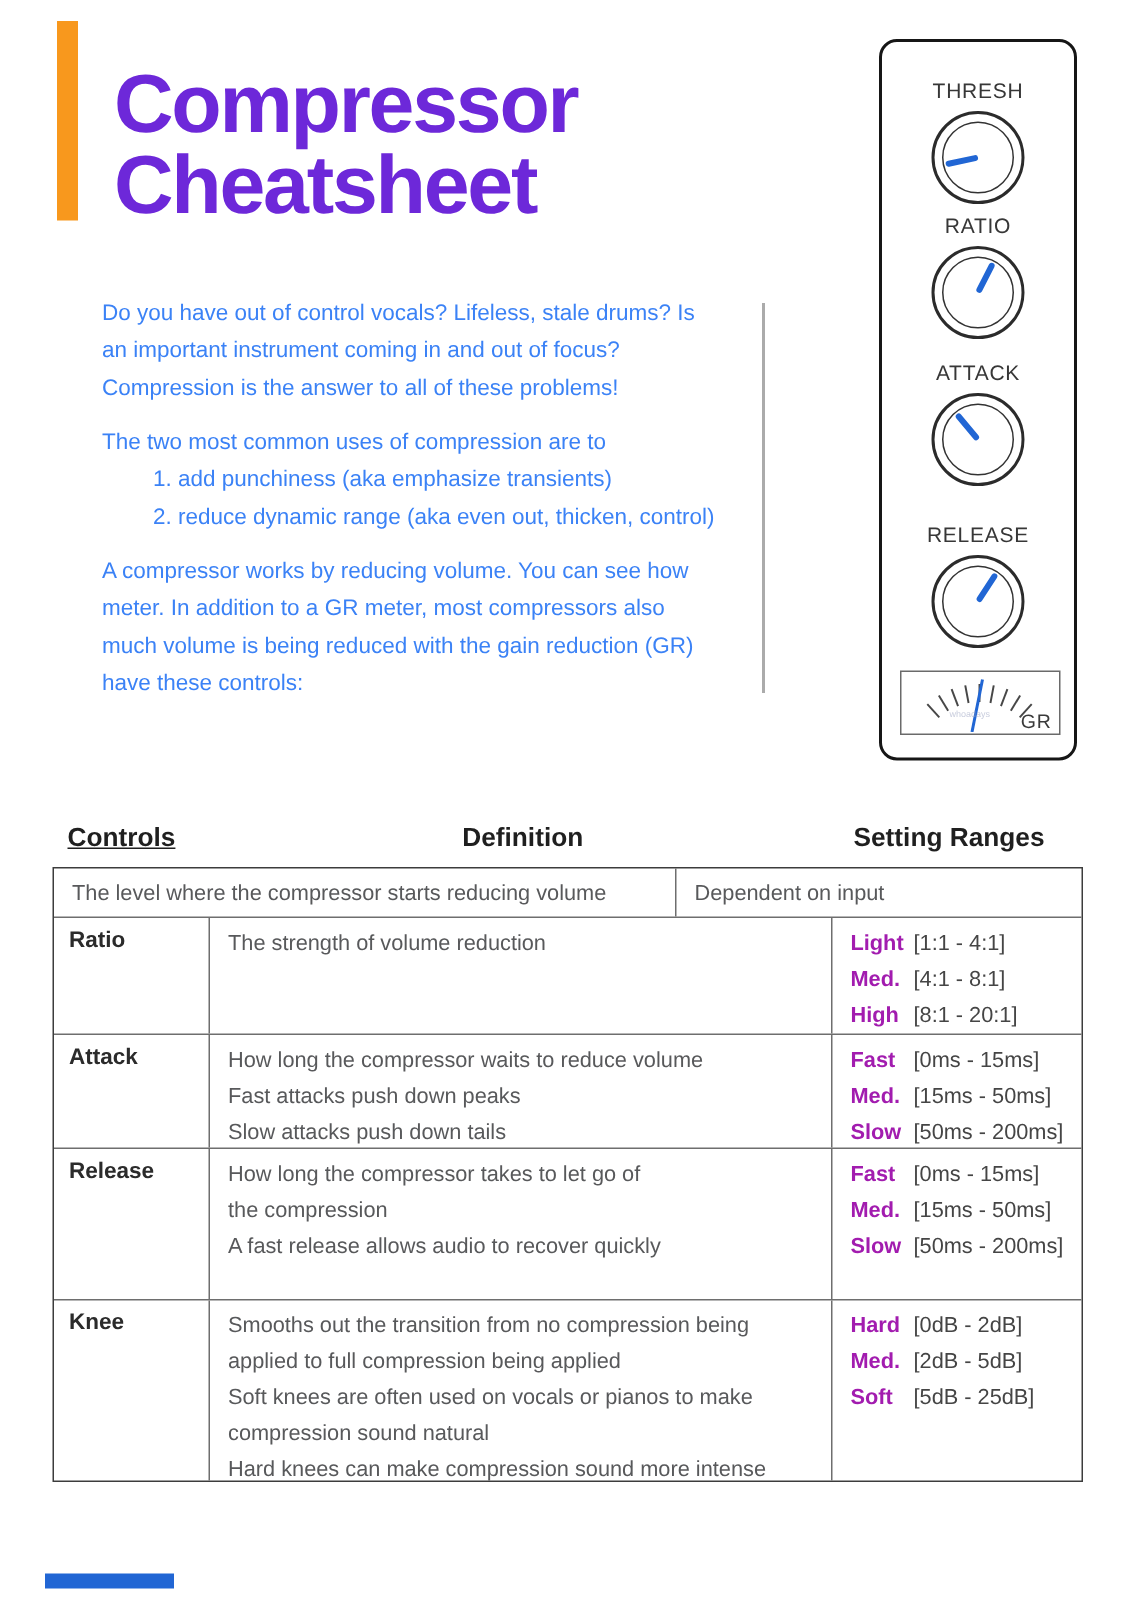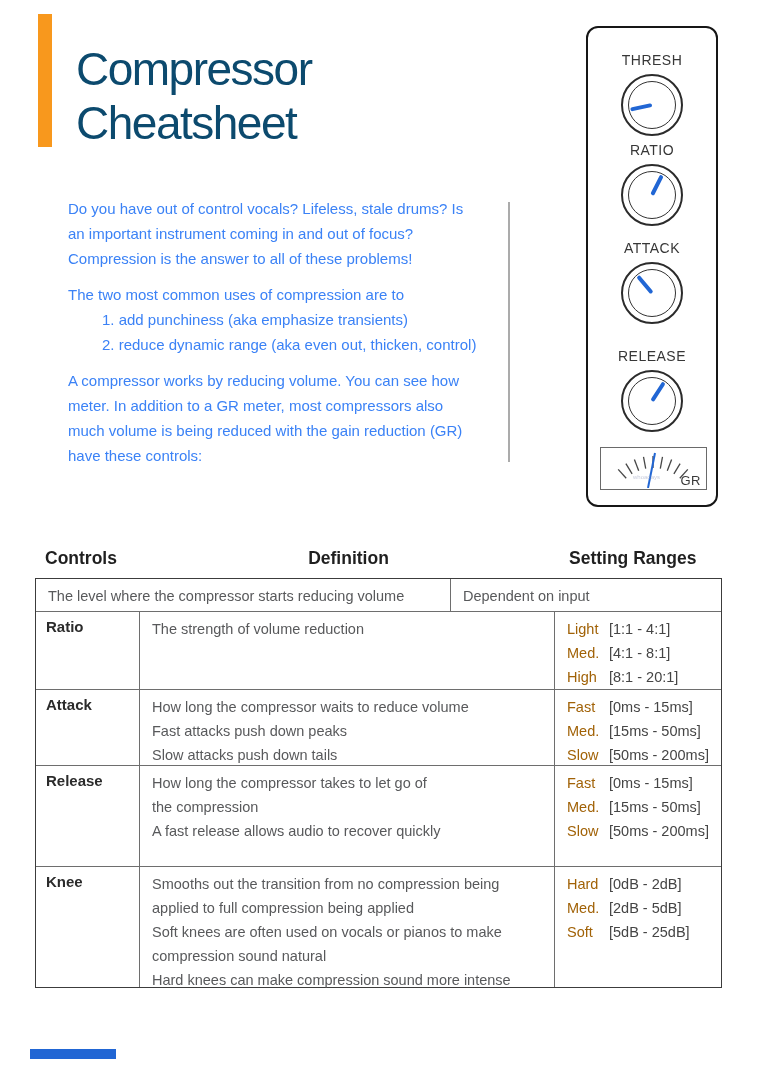--- a/index.html
+++ b/index.html
@@ -1,22 +1,22 @@
 <!DOCTYPE html>
 <html><head>
 <meta charset="utf-8">
 <style>
   html,body{margin:0;padding:0;background:#ffffff;}
   .page{position:relative;width:758px;height:1068px;background:#fff;overflow:hidden;
         font-family:"Liberation Sans","DejaVu Sans",sans-serif;}
 
   
   .accent-bar{position:absolute;left:38px;top:14px;width:14px;height:133px;}
-  h1.title{position:absolute;left:76px;top:42px;margin:0;font-size:46px;line-height:54px;
-           font-weight:normal;letter-spacing:-1.5px;color:#0c4a6e;}
+  h1.title{position:absolute;left:76px;top:42px;margin:0;font-size:55px;line-height:54px;
+           font-weight:bold;letter-spacing:-1.5px;color:#6d28d9;}
   h1.title span{display:block;}
 
   
   .intro{position:absolute;left:68px;top:196px;width:440px;color:#3b82f6;font-size:15px;}
   .intro .pline{line-height:25px;white-space:nowrap;}
   .intro .para{margin-bottom:11px;}
   .intro .list-line{line-height:25px;white-space:nowrap;padding-left:34px;}
   .vrule{position:absolute;left:508px;top:202px;width:2px;height:260px;background:#ababab;}
 
   
@@ -35,37 +35,37 @@
   .meter{position:absolute;left:12px;top:419px;width:107px;height:43px;
          border:1.5px solid #6a6a6a;box-sizing:border-box;background:#fff;}
   .meter svg{position:absolute;left:0;top:0;}
   .meter .gr{position:absolute;right:5px;bottom:1px;font-size:13px;color:#3a3a3a;letter-spacing:.5px;}
   .meter .watermark{position:absolute;left:0;right:14px;bottom:9px;text-align:center;
          font-size:6px;color:#9aa2c0;opacity:.55;}
 
   
   .tbl-headers{position:absolute;left:35px;top:548px;width:687px;display:flex;
          font-size:17.5px;font-weight:bold;color:#1f1f1f;}
-  .tbl-headers .h1{width:105px;padding-left:10px;box-sizing:border-box;}
+  .tbl-headers .h1{width:105px;padding-left:10px;box-sizing:border-box;text-decoration:underline;}
   .tbl-headers .h2{width:417px;text-align:center;}
   .tbl-headers .h3{width:165px;padding-left:12px;box-sizing:border-box;}
 
   .tbl{position:absolute;left:35px;top:578px;width:687px;border:1.5px solid #3c3c3c;
        box-sizing:border-box;background:#fff;}
   .trow{display:flex;box-sizing:border-box;}
   .trow + .trow{border-top:1.2px solid #6e6e6e;}
   .tcell{box-sizing:border-box;}
   .tcell.c1{width:104px;border-right:1.2px solid #6e6e6e;padding:6px 8px 0 10px;
             font-weight:bold;font-size:15px;color:#2b2b2b;}
   .tcell.c2{width:415px;border-right:1.2px solid #6e6e6e;padding:5px 8px 0 12px;
             font-size:14.5px;color:#58595b;}
   .tcell.c2 .dline{line-height:24px;white-space:nowrap;}
   .tcell.c3{width:165px;padding:5px 4px 0 12px;font-size:14.5px;color:#58595b;}
   .rrow{display:flex;line-height:24px;white-space:nowrap;}
-  .rlabel{width:42px;color:#a16207;}
+  .rlabel{width:42px;color:#a21caf;font-weight:bold;}
   .rvalue{color:#454545;}
   .rplain{color:#58595b;line-height:24px;}
 
   .footer-bar{position:absolute;left:30px;top:1049px;width:86px;height:10px;}
 </style>
 </head>
 <body>
 
 <div class="page">
 

